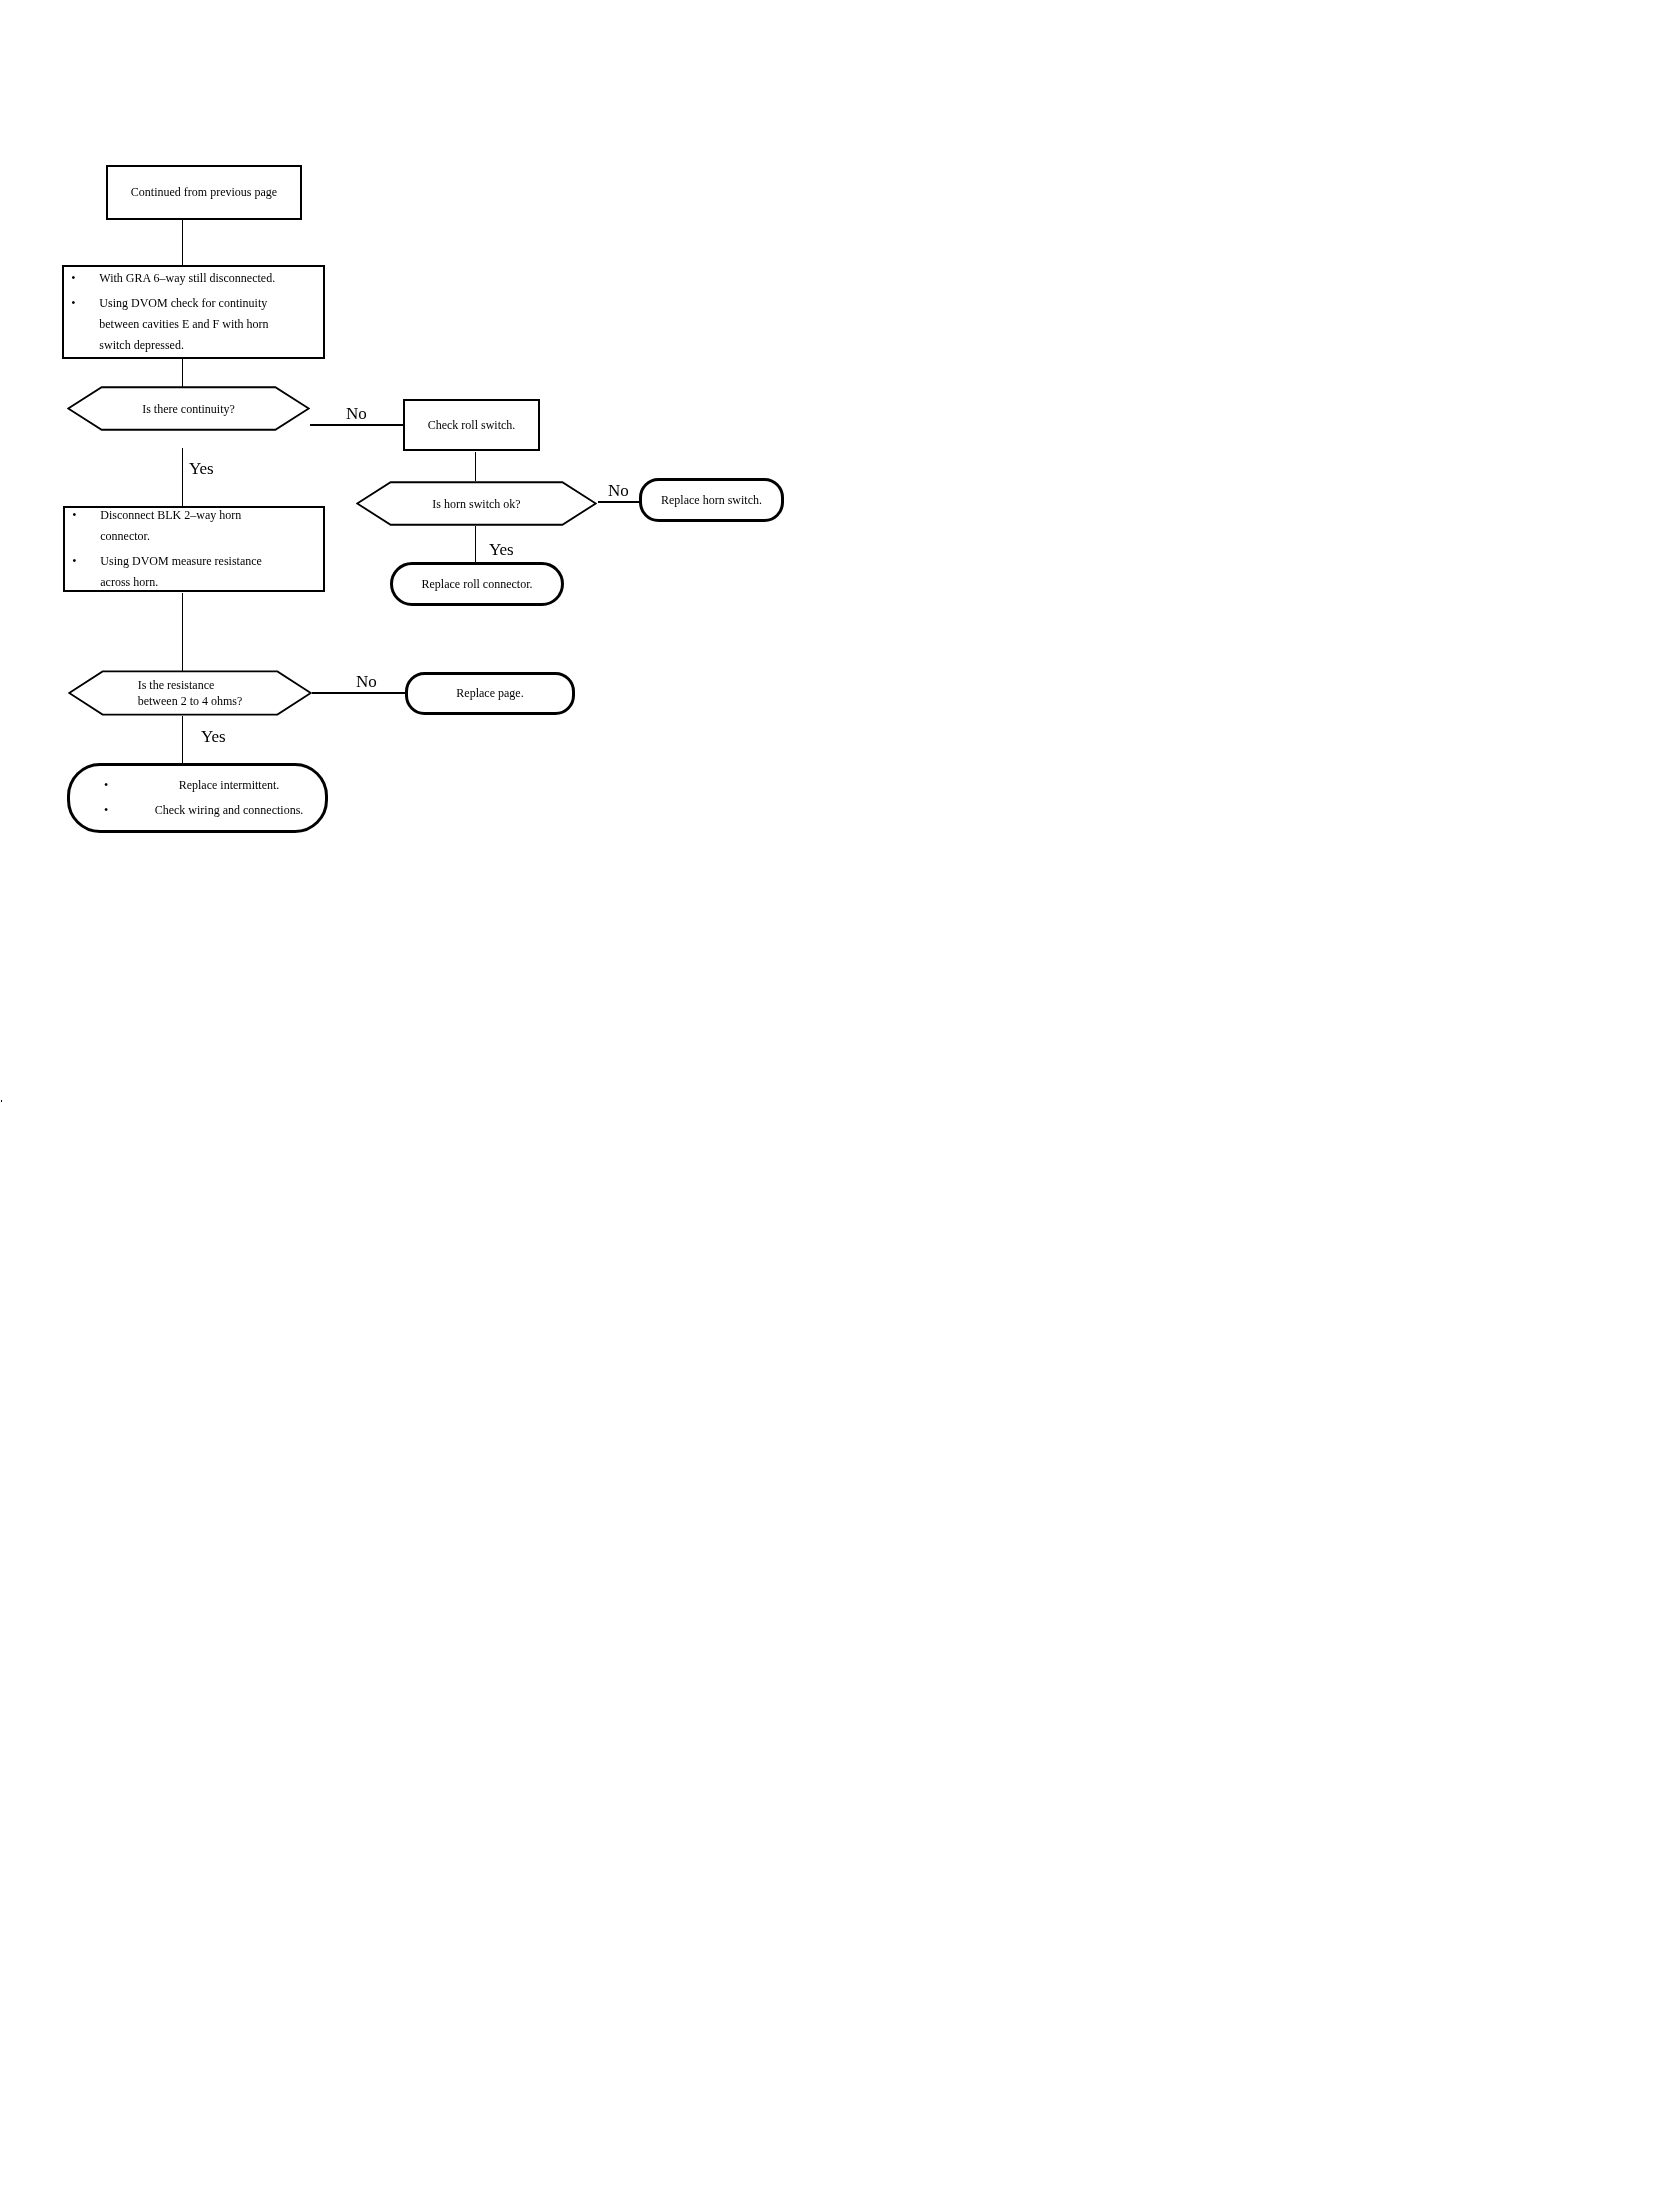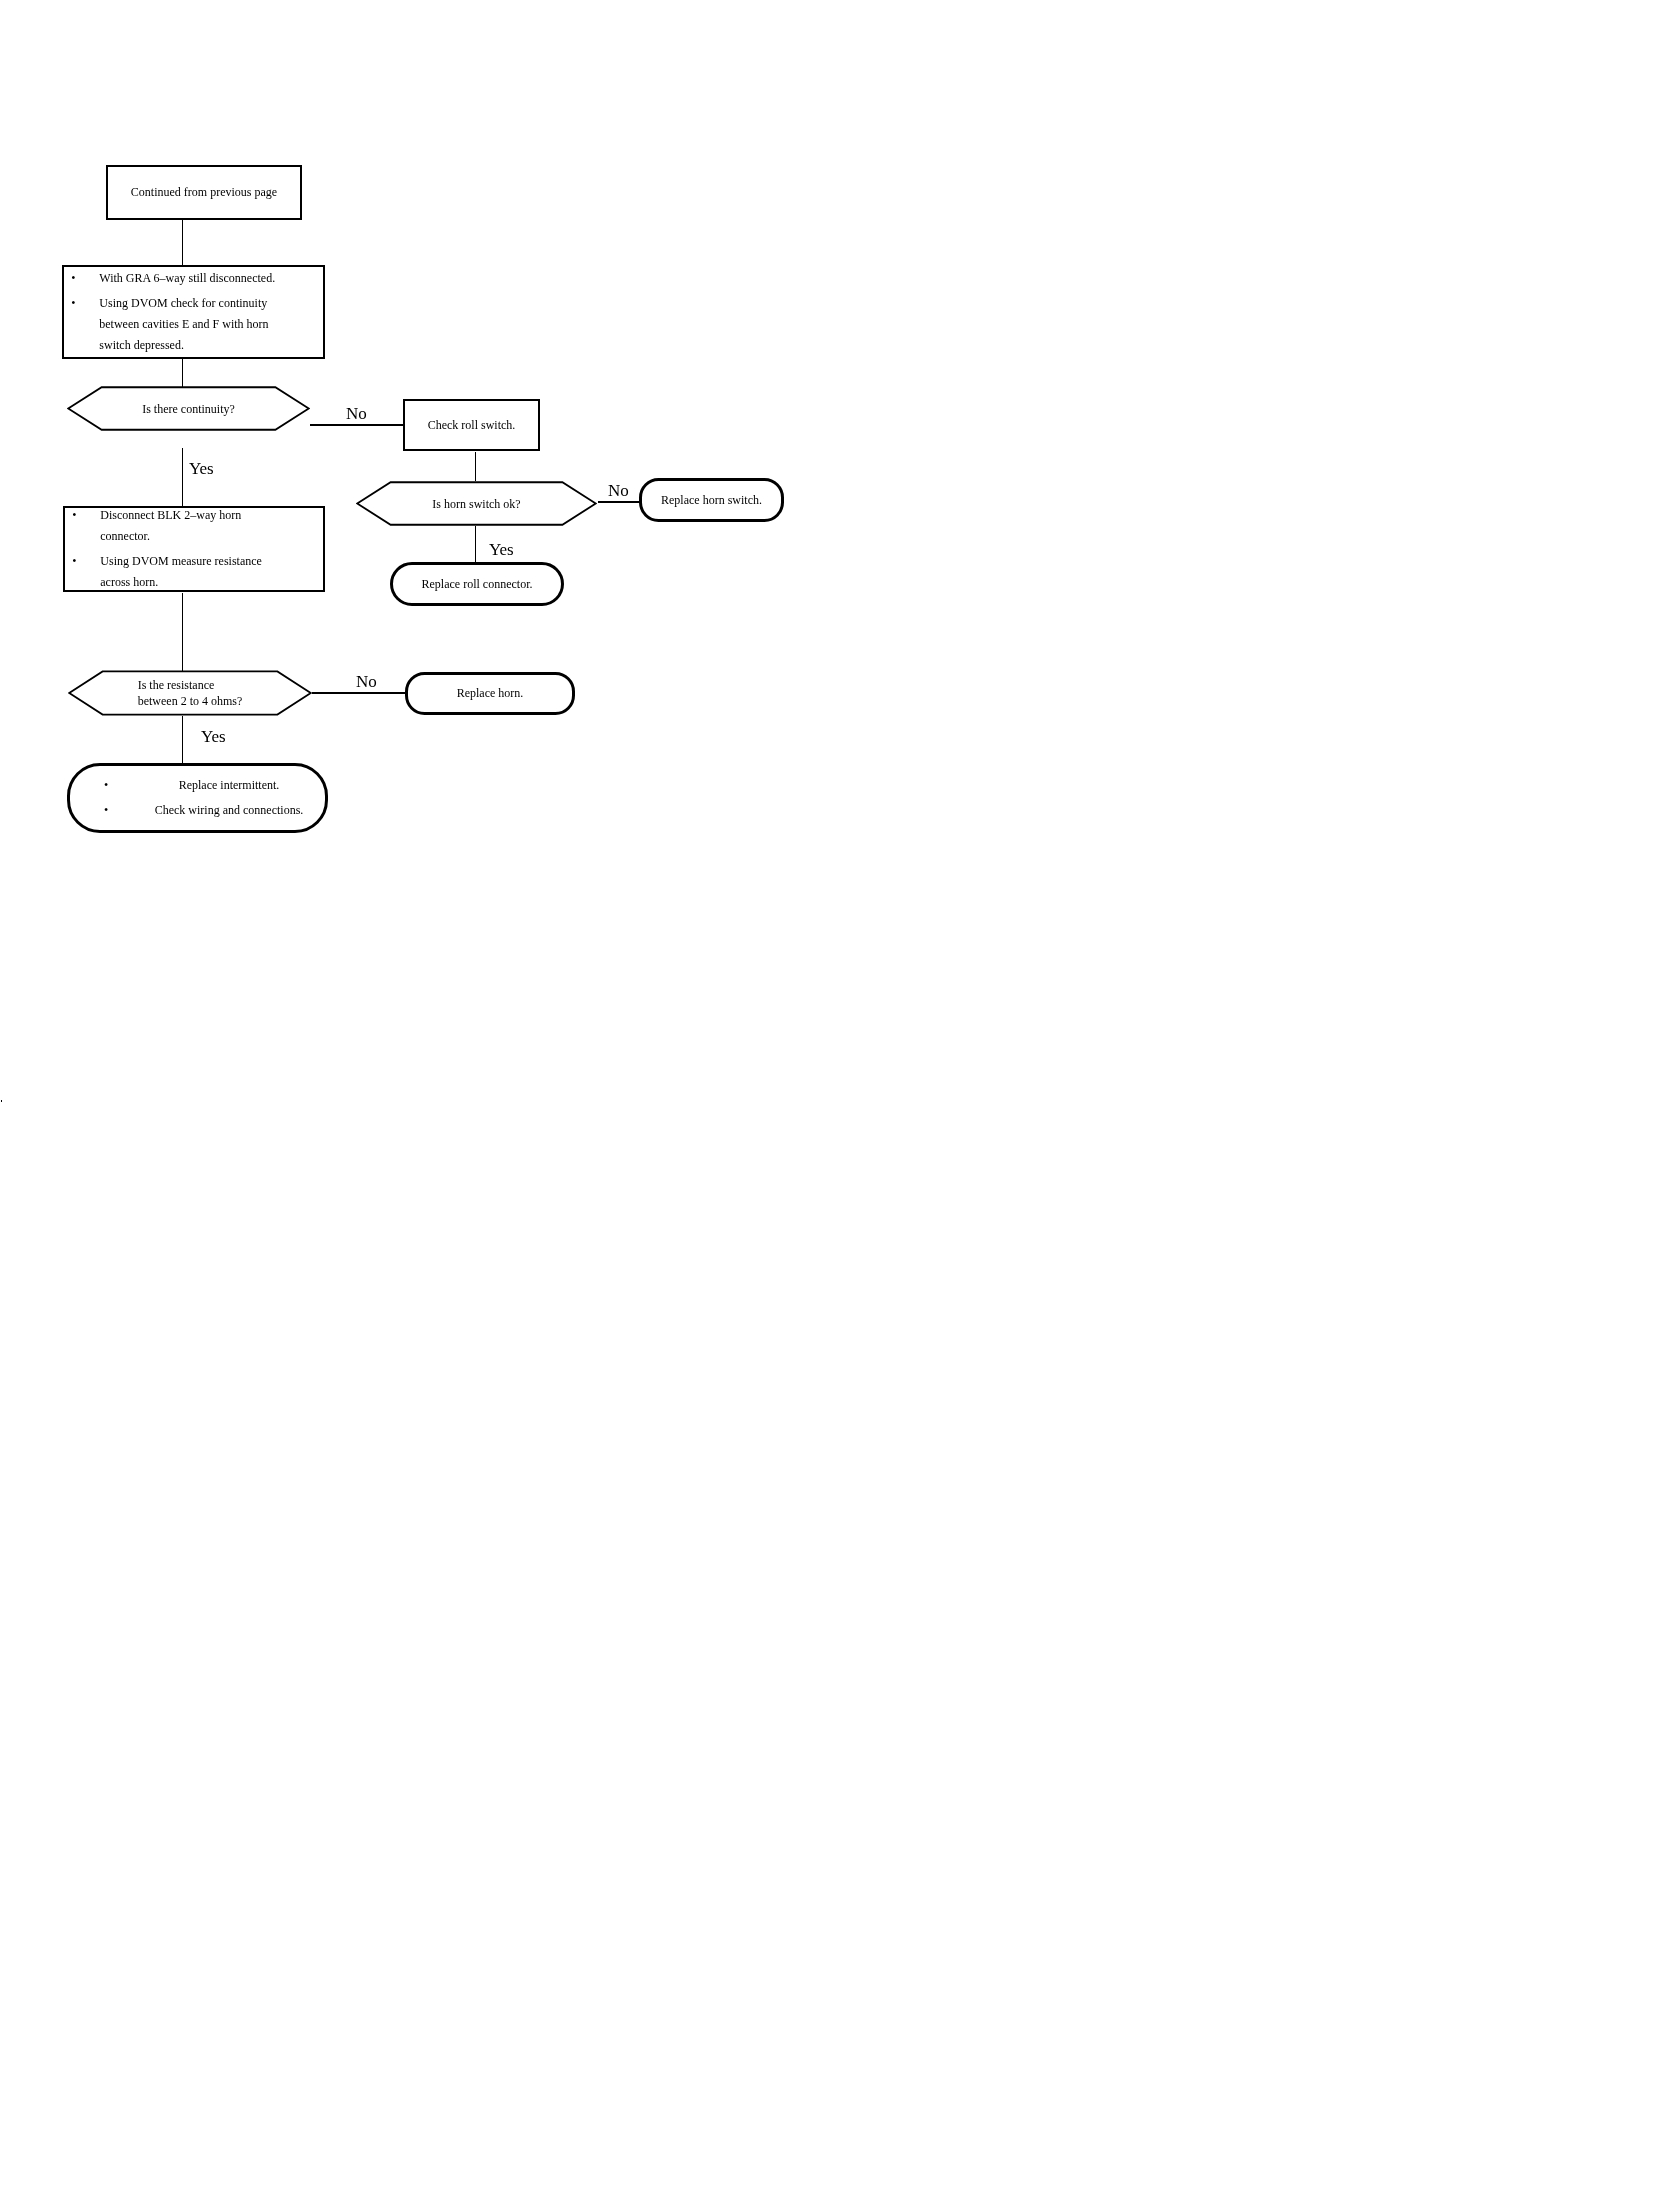--- a/index.html
+++ b/index.html
@@ -165,21 +165,21 @@
         <div>Is the resistance</div>
         <div>between 2 to 4 ohms?</div>
       </div>
     </div>
   </div>
 
   <div class="line h" style="left:312px;top:692px;width:93px;"></div>
   <div class="edge-label" style="left:356px;top:672px;">No</div>
 
   <div class="node stadium" style="left:405px;top:672px;width:170px;height:43px;border-radius:19.5px;">
-    <span>Replace horn.</span>
+    <span>Replace page.</span>
   </div>
 
   <div class="line v" style="left:182px;top:716px;height:47px;"></div>
   <div class="edge-label" style="left:201px;top:727px;">Yes</div>
 
   <div class="node stadium bullets-box terminal" style="left:67px;top:763px;width:261px;height:70px;border-radius:33px;">
     <div class="bullet-row">
       <span class="bullet-glyph">•</span>
       <span class="bullet-text">Replace intermittent.</span>
     </div>

